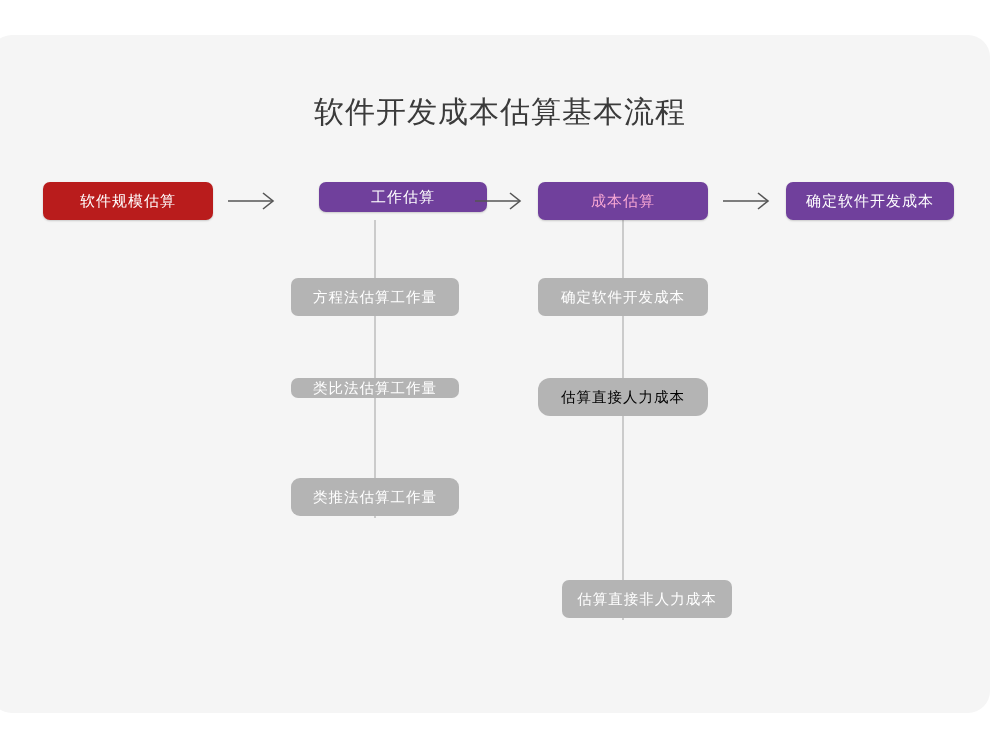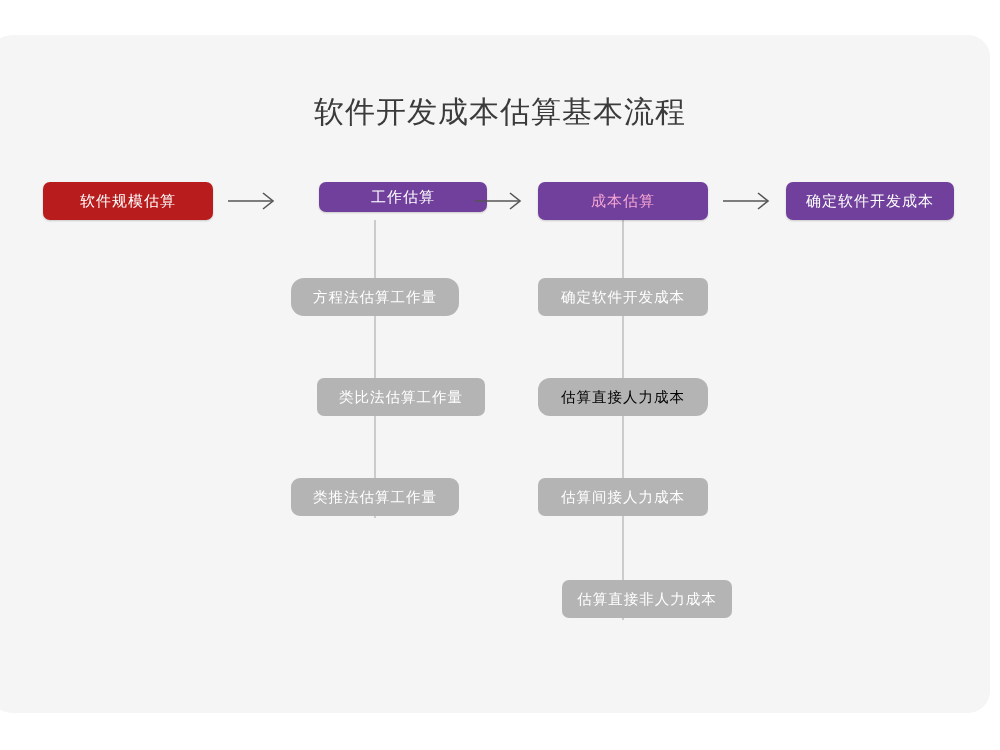--- a/index.html
+++ b/index.html
@@ -126,23 +126,22 @@
         <path d="M2 11 L46 11" stroke="#555555" stroke-width="1.6" fill="none"></path>
         <path d="M37 3 L47 11 L37 19" stroke="#555555" stroke-width="1.6" fill="none" stroke-linejoin="miter" stroke-linecap="butt"></path>
       </svg>
     </div>
 
     <div class="node primary" id="node-0" style="left: 43px; top: 182px; width: 170px; height: 38px; background: #b91c1c; color: rgb(255, 255, 255);">软件规模估算</div>
     <div class="node primary" id="node-1" style="left: 291px; top: 182px; width: 168px; height: 30px; background: rgb(112, 64, 156); color: rgb(255, 255, 255); margin-left: 28px;">工作估算</div>
     <div class="node primary" id="node-2" style="left: 538px; top: 182px; width: 170px; height: 38px; background: rgb(112, 64, 156); color: #f9a8d4;">成本估算</div>
     <div class="node primary" id="node-3" style="left: 786px; top: 182px; width: 168px; height: 38px; background: rgb(112, 64, 156); color: rgb(255, 255, 255);">确定软件开发成本</div>
 
-    <div class="node secondary" id="sub-1-0" style="left: 291px; top: 278px; width: 168px; height: 38px; background: rgb(180, 180, 180); color: rgb(255, 255, 255); border-radius: 13px;">方程法估算工作量</div>
-    <div class="node secondary" id="sub-1-1" style="left: 291px; top: 378px; width: 168px; height: 38px; background: rgb(180, 180, 180); color: rgb(255, 255, 255); margin-left: 26px;">类比法估算工作量</div>
+    <div class="node secondary" id="sub-1-0" style="left: 291px; top: 278px; width: 168px; height: 38px; background: rgb(180, 180, 180); color: rgb(255, 255, 255);">方程法估算工作量</div>
+    <div class="node secondary" id="sub-1-1" style="left: 291px; top: 378px; width: 168px; height: 20px; background: rgb(180, 180, 180); color: rgb(255, 255, 255);">类比法估算工作量</div>
     <div class="node secondary" id="sub-1-2" style="left: 291px; top: 478px; width: 168px; height: 38px; background: rgb(180, 180, 180); color: rgb(255, 255, 255); border-radius: 9px;">类推法估算工作量</div>
 
     <div class="node secondary" id="sub-2-0" style="left: 538px; top: 278px; width: 170px; height: 38px; background: rgb(180, 180, 180); color: rgb(255, 255, 255);">确定软件开发成本</div>
     <div class="node secondary" id="sub-2-1" style="left: 538px; top: 378px; width: 170px; height: 38px; background: rgb(180, 180, 180); color: #000000; border-radius: 12px;">估算直接人力成本</div>
-    <div class="node secondary" id="sub-2-2" style="left: 538px; top: 478px; width: 170px; height: 38px; background: rgb(180, 180, 180); color: rgb(255, 255, 255);">估算间接人力成本</div>
     <div class="node secondary" id="sub-2-3" style="left: 538px; top: 580px; width: 170px; height: 38px; background: rgb(180, 180, 180); color: rgb(255, 255, 255); margin-left: 24px;">估算直接非人力成本</div>
 
   </div>
 </div>
 
 </body></html>

